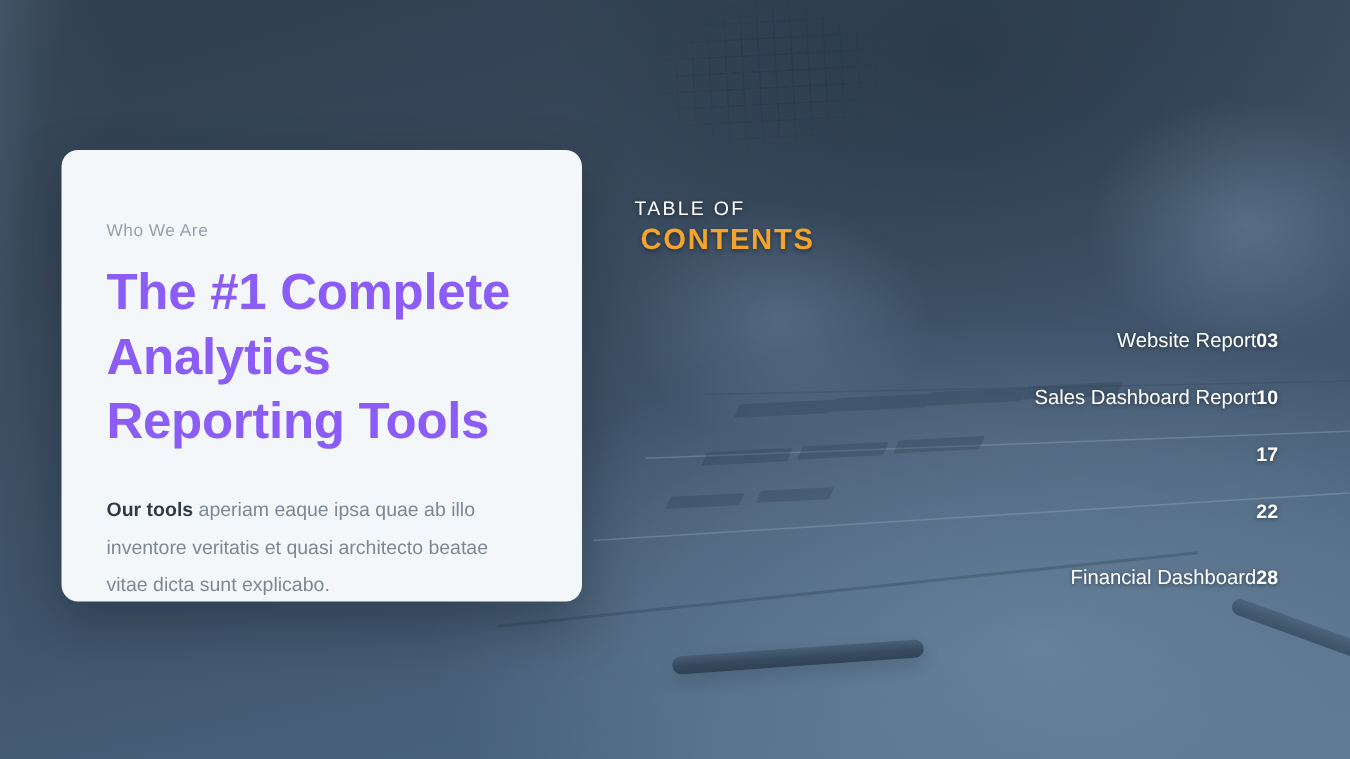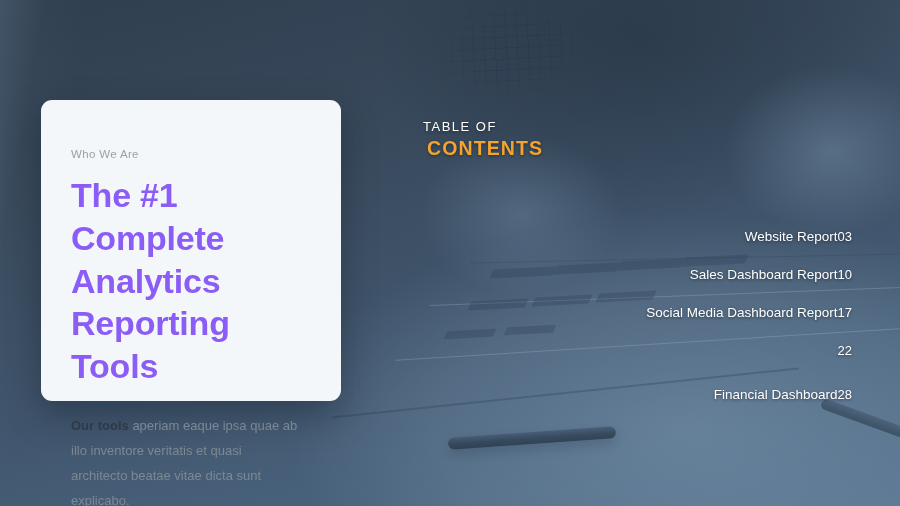--- a/index.html
+++ b/index.html
@@ -90,21 +90,21 @@
     position: absolute;
     inset: 0;
     background: linear-gradient(160deg, rgba(44,62,82,0.46) 0%, rgba(58,86,116,0.34) 55%, rgba(70,102,134,0.30) 100%);
   }
 
   
   .card {
     position: absolute;
     left: 41px;
     top: 100px;
-    width: 300px;
+    width: 347px;
     height: 301px;
     background: #f4f7fa;
     border-radius: 11px;
     box-shadow: 0 14px 34px rgba(12,20,30,0.34);
     box-sizing: border-box;
     padding: 48px 40px 0 30px;
   }
   .eyebrow {
     color: #97a1ab;
     font-size: 11.5px;
@@ -127,21 +127,21 @@
   }
   .body-copy b {
     color: #2f3a45;
     font-weight: bold;
   }
 
   
   .toc {
     position: absolute;
     left: 423px;
-    top: 120px;
+    top: 132px;
     width: 429px;
   }
   .toc-kicker {
     color: #ffffff;
     font-size: 13px;
     letter-spacing: 1.5px;
     line-height: 1.1;
     margin: 0;
     text-shadow: 0 1px 3px rgba(10,18,26,.5);
   }
@@ -163,21 +163,21 @@
     display: flex;
     align-items: baseline;
     justify-content: flex-end;
     height: 38px;
     color: #ffffff;
     font-size: 13.5px;
     text-shadow: 0 1px 3px rgba(10,18,26,.55);
   }
   .toc-row.last { margin-top: 6px; }
   .toc-label { white-space: nowrap; }
-  .toc-page { font-weight: normal; font-size: 13px; margin-top: 22px; }
+  .toc-page { font-weight: bold; font-size: 13px; }
 </style>
 </head>
 <body>
 
 <div class="slide">
 
   <div class="bg">
     <div class="bg-check"></div>
 
     <div class="bg-edge e4"></div>
@@ -214,21 +214,20 @@
     <ul class="toc-list">
       <li class="toc-row">
         <span class="toc-label">Website Report</span>
         <span class="toc-page">03</span>
       </li>
       <li class="toc-row">
         <span class="toc-label">Sales Dashboard Report</span>
         <span class="toc-page">10</span>
       </li>
       <li class="toc-row">
-        <span class="toc-label">Social Media Dashboard Report</span>
         <span class="toc-page">17</span>
       </li>
       <li class="toc-row">
         <span class="toc-page">22</span>
       </li>
       <li class="toc-row last">
         <span class="toc-label">Financial Dashboard</span>
         <span class="toc-page">28</span>
       </li>
     </ul>

